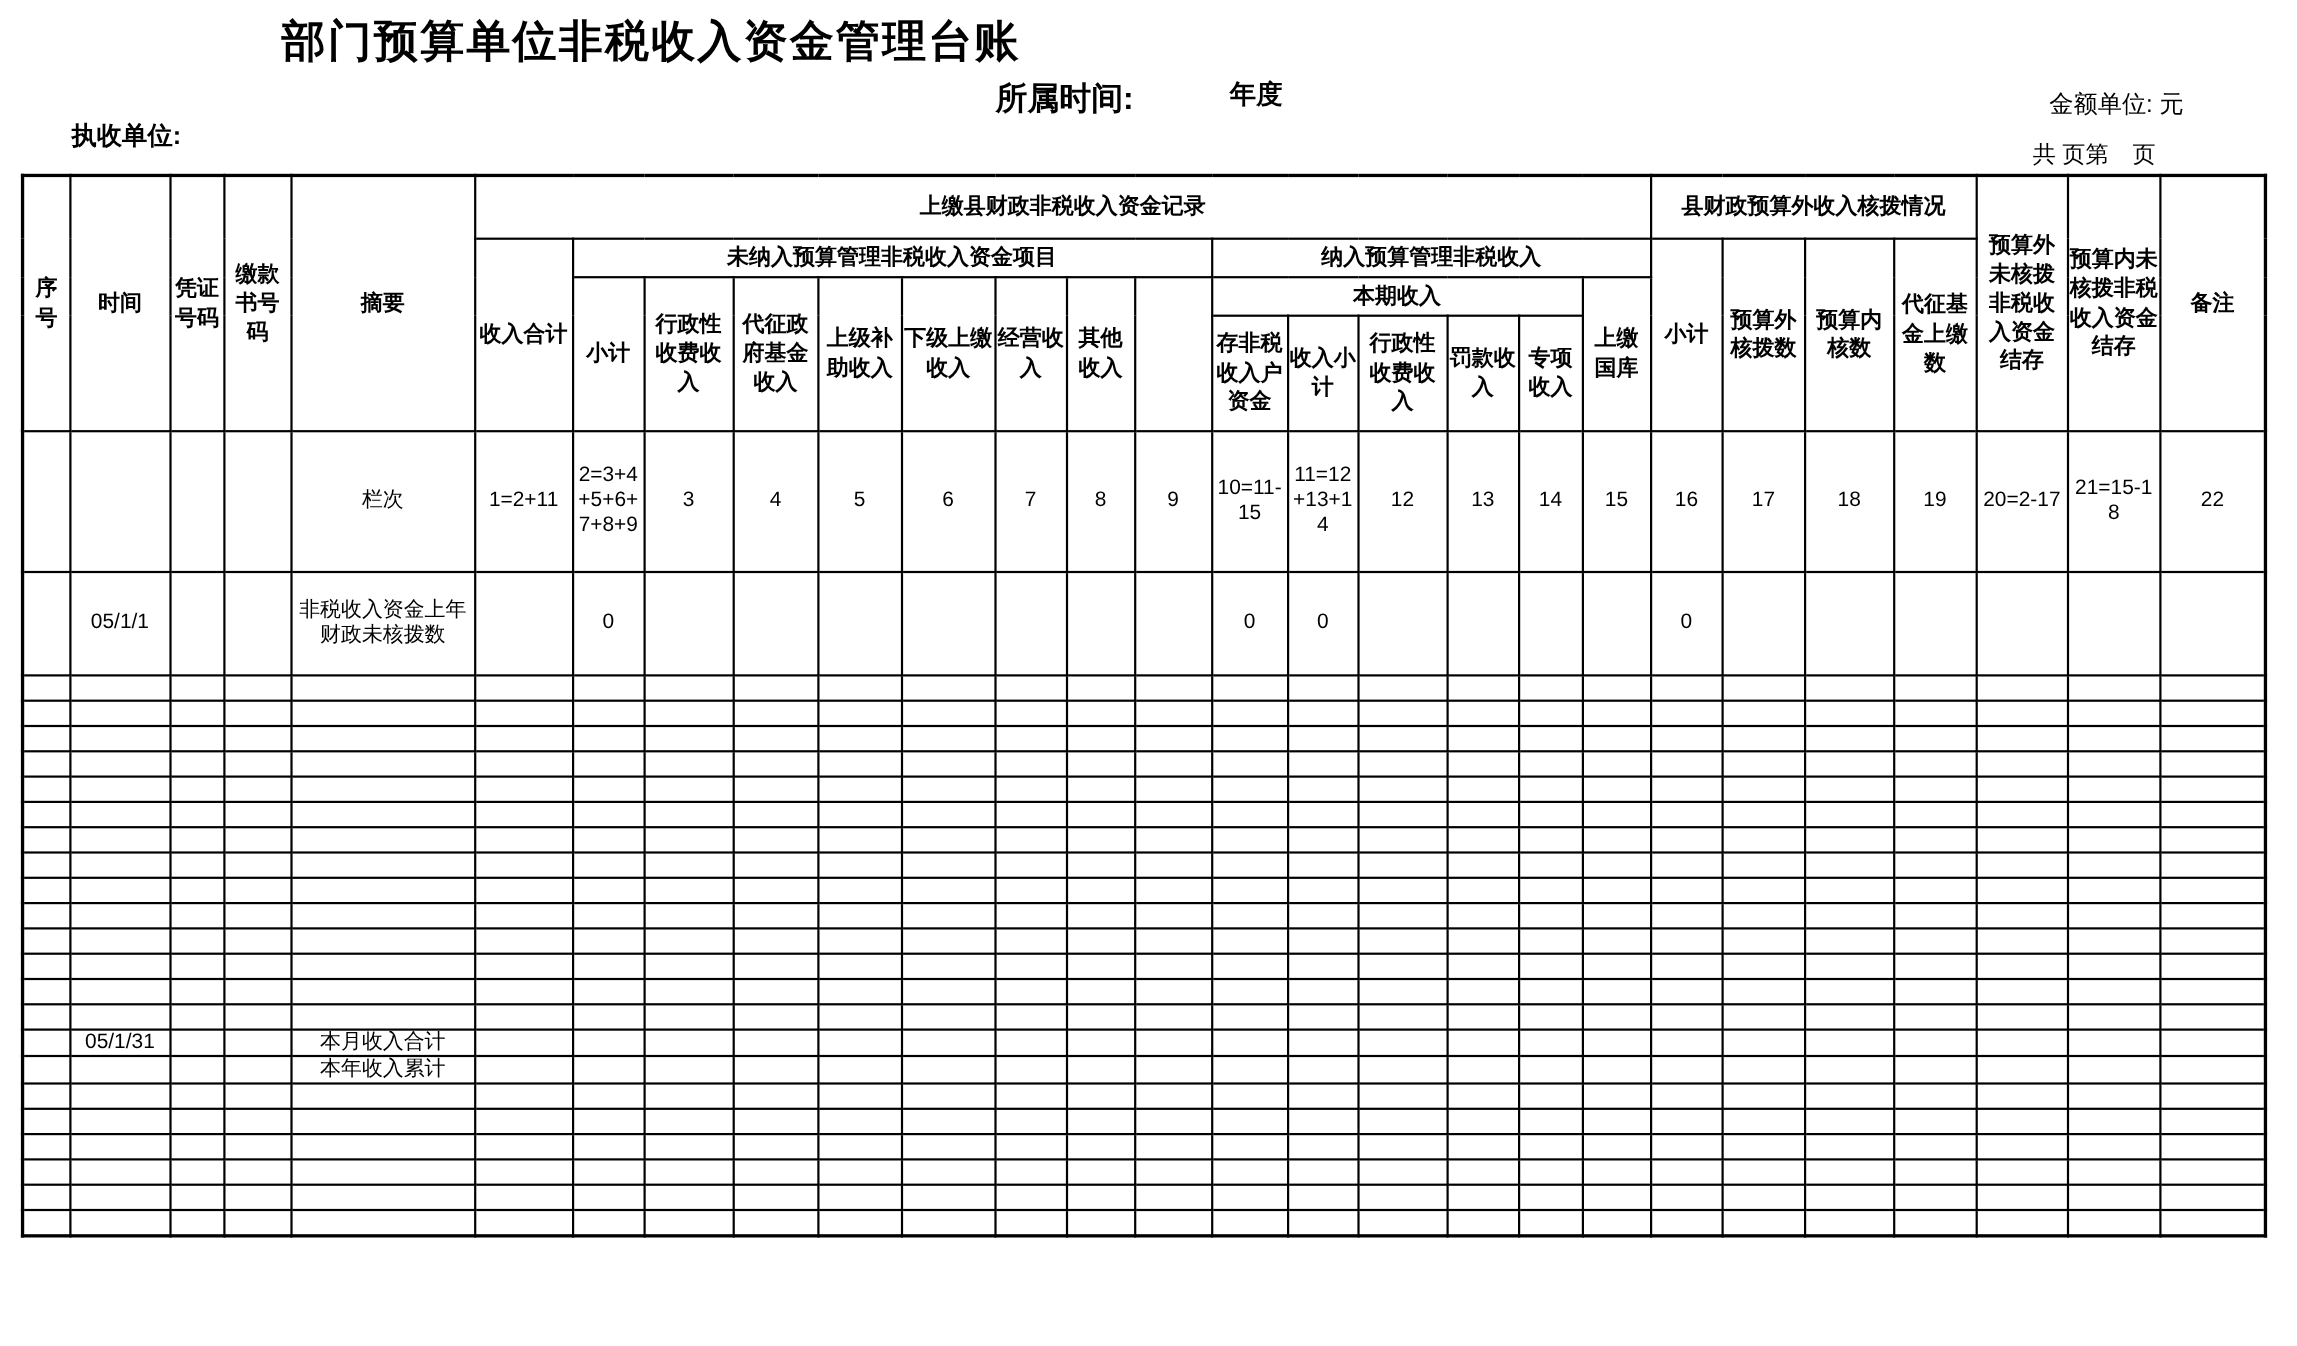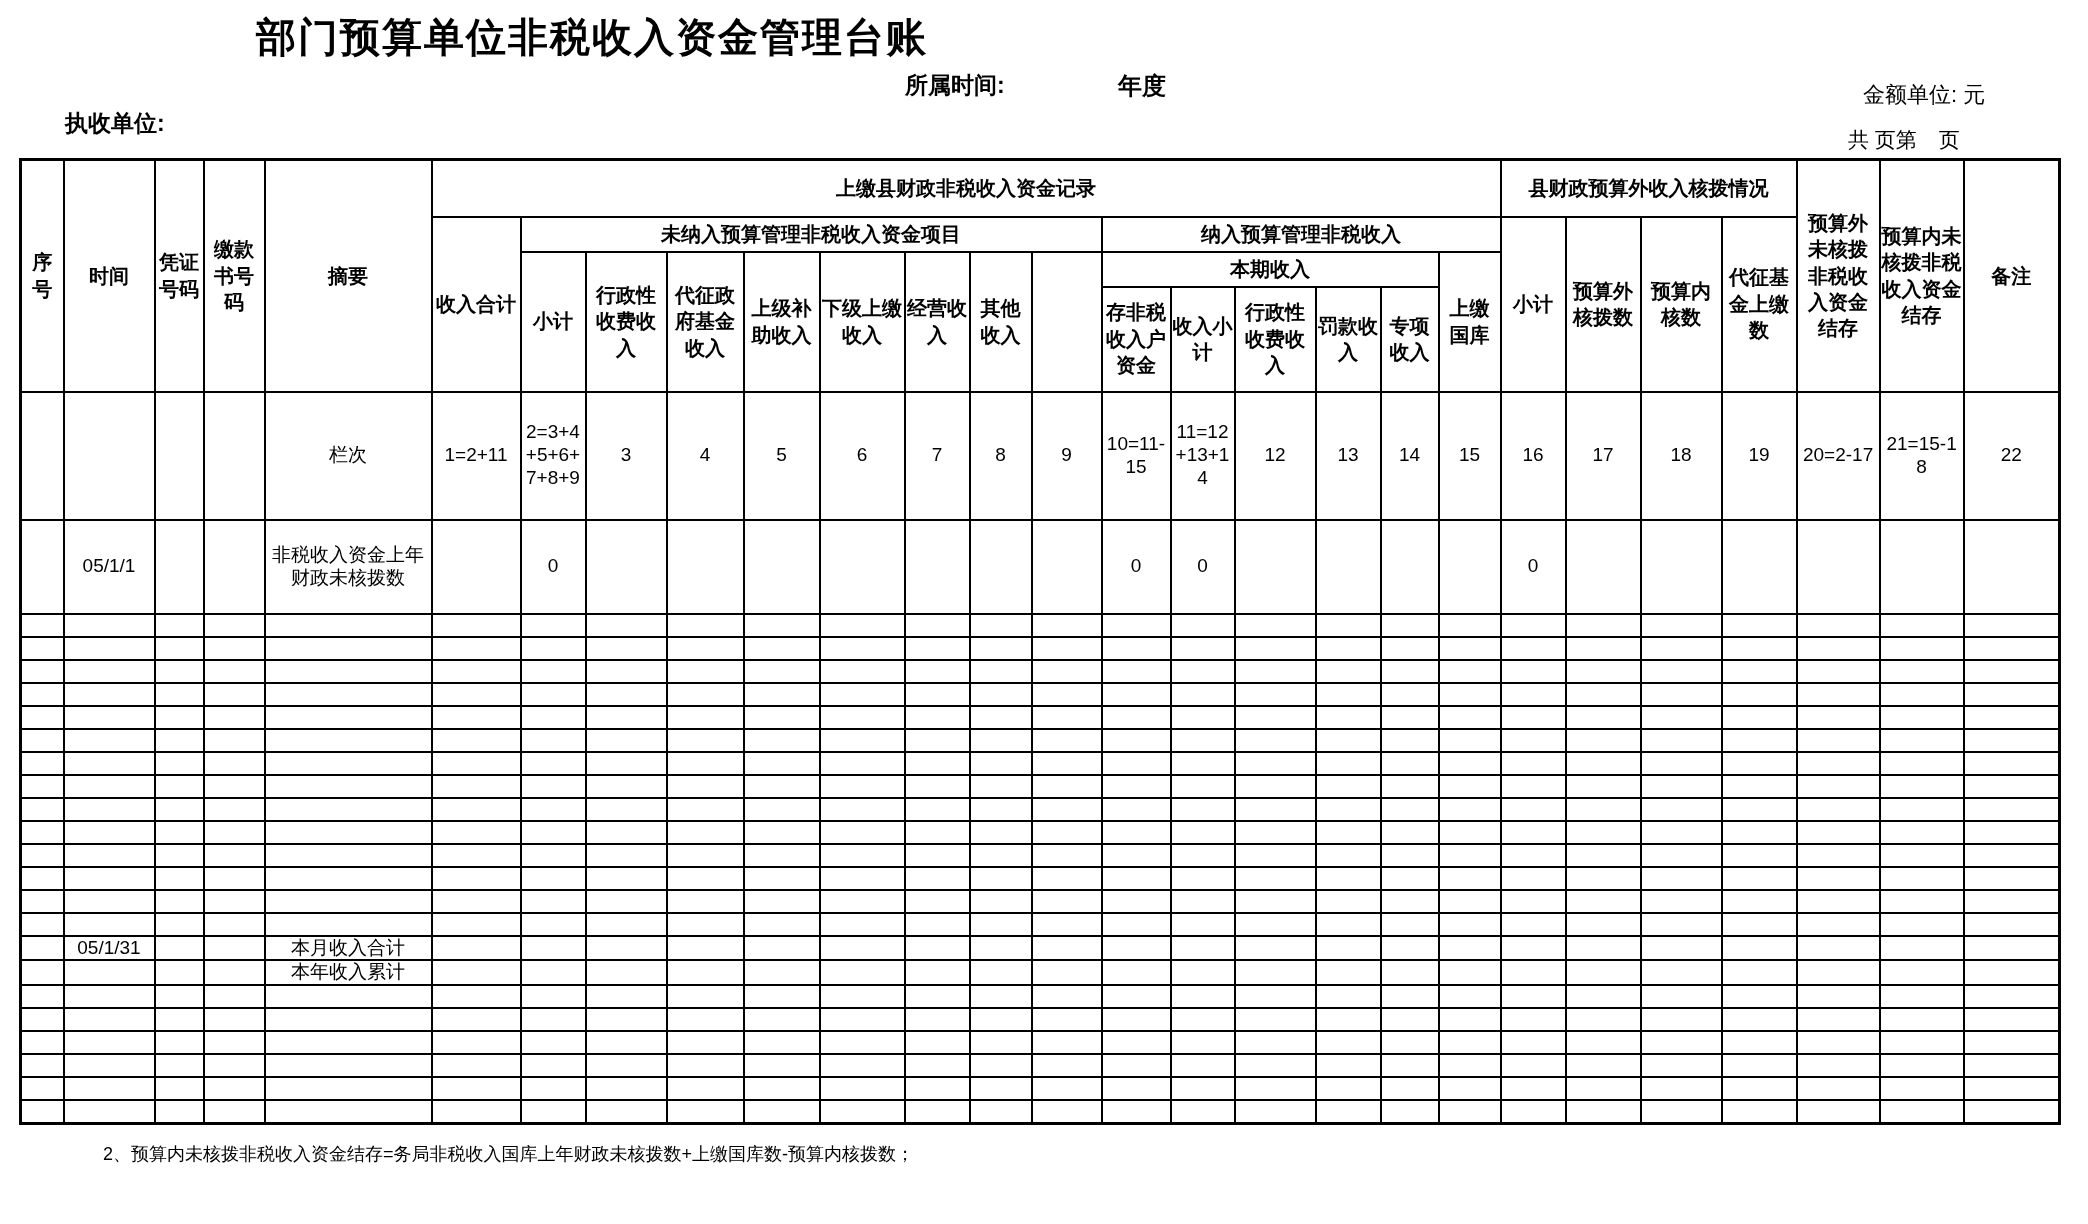--- a/index.html
+++ b/index.html
@@ -1,21 +1,21 @@
 <!DOCTYPE html>
 <html><head>
 <meta charset="utf-8">
 <style>
   * { margin:0; padding:0; box-sizing:border-box; }
   html,body { background:#fff; }
   body { position:relative; width:2088px; height:1224px; color:#000;
          font-family:"Liberation Sans","DejaVu Sans",sans-serif; }
   .title { position:absolute; top:10px; left:0; width:100%; padding-left:256px;
            text-align:left; font-size:40px; font-weight:bold; letter-spacing:2px; }
-  .meta-period { position:absolute; top:70px; left:905px; font-size:23px; font-weight:bold; }
+  .meta-period { position:absolute; top:70px; left:905px; font-size:29px; font-weight:bold; }
   .meta-year   { position:absolute; top:70px; left:1118px; font-size:24px; font-weight:bold; }
   .meta-unit   { position:absolute; top:80px; left:1863px; font-size:22px; }
   .org-label   { position:absolute; top:108px; left:65px; font-size:23px; font-weight:bold; }
   .page-info   { position:absolute; top:126px; left:1848px; font-size:21px; }
   .page-info .g1 { }
   .page-info .g2 { margin-left:16px; }
 
   table.ledger { position:absolute; left:19px; top:158px; width:2039px;
                  border-collapse:collapse; table-layout:fixed;
                  border:3px solid #000; }
@@ -818,14 +818,13 @@
         <td></td>
         <td></td>
         <td></td>
         <td></td>
         <td></td>
       </tr>
 </tbody>
   </table>
 
 <div class="footer">
-  <div class="fline2">2、预算内未核拨非税收入资金结存=务局非税收入国库上年财政未核拨数+上缴国库数-预算内核拨数；</div>
 </div>
 
 </body></html>

